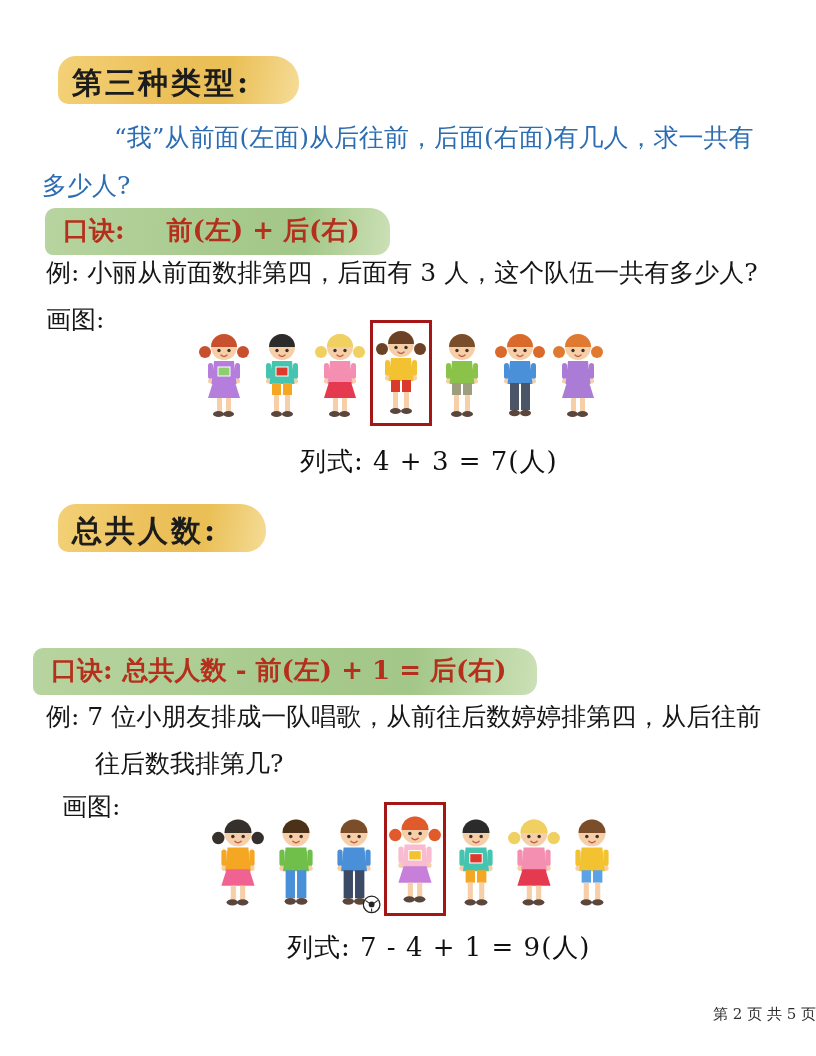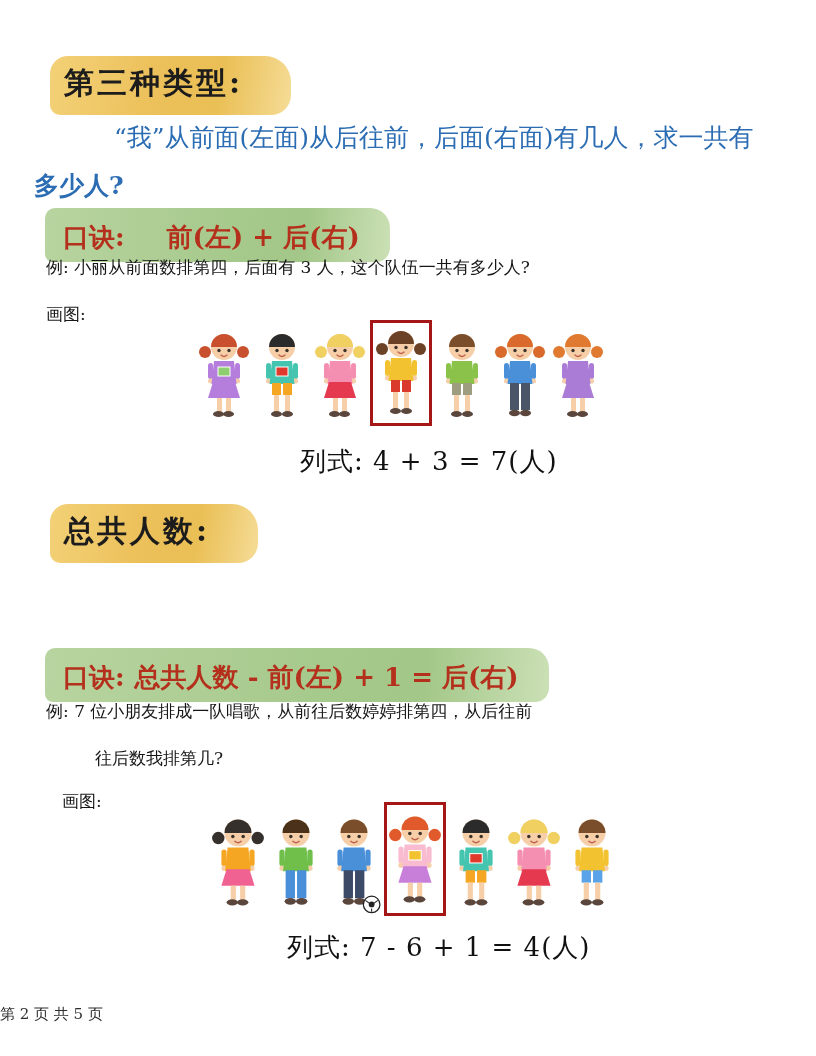--- a/index.html
+++ b/index.html
@@ -6,58 +6,59 @@
   .page{
     position:relative;width:816px;height:1056px;margin:0 auto;background:#ffffff;
     font-family:"DejaVu Serif","Liberation Serif",serif;overflow:hidden;
   }
   .abs{position:absolute;}
   
   .hl-yellow{
     display:inline-block;
     background:linear-gradient(100deg,#f3d177 0%,#ecc05a 45%,#eabf55 70%,#f5dc97 100%);
     border-radius:18px 26px 20px 10px;
-    padding:7px 48px 11px 14px;
+    padding:7px 48px 0 14px;
+    margin-left:8px;
   }
   .heading{font-size:30px;font-weight:bold;color:#1c1c1c;letter-spacing:3px;}
   
   .blue{color:#2b6cb3;font-size:25px;line-height:1.3;white-space:nowrap;}
   
   .koujue-bar{
     display:inline-block;
     background:linear-gradient(96deg,#b8d4a0 0%,#a6c98c 55%,#a3c788 75%,#cbe0b6 100%);
     border-radius:10px 20px 14px 8px;
-    padding:12px 30px 7px 18px;
+    padding:5px 30px 7px 18px;
     white-space:nowrap;
   }
   .koujue{color:#b5301c;font-weight:bold;font-size:26px;}
   .gap-wide{margin-left:42px;}
   .gap-small{margin-left:10px;}
-  .black-text{color:#161616;font-size:17px;white-space:nowrap;}
+  .black-text{color:#161616;font-size:25px;white-space:nowrap;}
   .equation{color:#111111;font-size:26px;white-space:nowrap;letter-spacing:1px;}
-  .footer{font-size:15px;color:#2e2e2e;text-align:left;width:100%;}
+  .footer{font-size:15px;color:#2e2e2e;text-align:right;width:100%;}
   
   .kids-row{display:flex;align-items:flex-end;gap:2px;}
   .kid{position:relative;width:56px;height:100px;display:flex;align-items:flex-end;justify-content:center;}
   .kid svg{display:block;}
   .kid.boxed{border:3px solid #a51717;}
   .row-large .kid{height:108px;}
   .row-large .kid svg{width:57px;height:104px;}
 </style>
 </head>
 <body>
 
 <div class="page">
 
   <div class="abs" style="left:50px;top:56px;">
     <span class="hl-yellow"><span class="heading">第三种类型:</span></span>
   </div>
 
   <div class="abs blue" style="left:114px;top:122px;">“我”从前面(左面)从后往前，后面(右面)有几人，求一共有</div>
-  <div class="abs blue" style="left:34px;top:170px;font-weight:bold;">多少人?</div>
+  <div class="abs blue" style="left:42px;top:170px;">多少人?</div>
 
   <div class="abs" style="left:45px;top:208px;">
     <span class="koujue-bar">
       <span class="koujue">口诀:</span><span class="koujue gap-wide">前(左) + 后(右)</span>
     </span>
   </div>
 
   <div class="abs black-text" style="left:46px;top:256px;">例: 小丽从前面数排第四，后面有 3 人，这个队伍一共有多少人?</div>
   <div class="abs black-text" style="left:46px;top:303px;">画图:</div>
 
@@ -218,21 +219,21 @@
       </div>
     </div>
 
   <div class="abs equation" style="left:300px;top:444px;">列式: 4 + 3 = 7(人)</div>
 
   <div class="abs" style="left:50px;top:504px;">
     <span class="hl-yellow"><span class="heading">总共人数:</span></span>
   </div>
 
 
-  <div class="abs" style="left:45px;top:648px;">
+  <div class="abs" style="left:33px;top:648px;">
     <span class="koujue-bar">
       <span class="koujue">口诀:</span><span class="koujue gap-small">总共人数 - 前(左) + 1 = 后(右)</span>
     </span>
   </div>
 
   <div class="abs black-text" style="left:46px;top:700px;">例: 7 位小朋友排成一队唱歌，从前往后数婷婷排第四，从后往前</div>
   <div class="abs black-text" style="left:95px;top:747px;">往后数我排第几?</div>
   <div class="abs black-text" style="left:62px;top:790px;">画图:</div>
 
   <div class="abs kids-row row-large" style="left:210px;top:802px;" id="kids-row-2">
@@ -382,16 +383,16 @@
           <rect x="17" y="55" width="9" height="12" fill="#5ba3e8"></rect>
           <rect x="28" y="55" width="9" height="12" fill="#5ba3e8"></rect>
           <rect x="19" y="67" width="5" height="17" fill="#f6cfa9"></rect>
           <rect x="30" y="67" width="5" height="17" fill="#f6cfa9"></rect>
           <ellipse cx="21.5" cy="86" rx="5.5" ry="3" fill="#5a463c"></ellipse>
           <ellipse cx="32.5" cy="86" rx="5.5" ry="3" fill="#5a463c"></ellipse>
         </svg>
       </div>
     </div>
 
-  <div class="abs equation" style="left:287px;top:930px;">列式: 7 - 6 + 1 = 4(人)</div>
+  <div class="abs equation" style="left:287px;top:930px;">列式: 7 - 4 + 1 = 9(人)</div>
 
   <div class="abs footer" style="left:0;top:1005px;">第 2 页 共 5 页</div>
 </div>
 
 </body></html>

